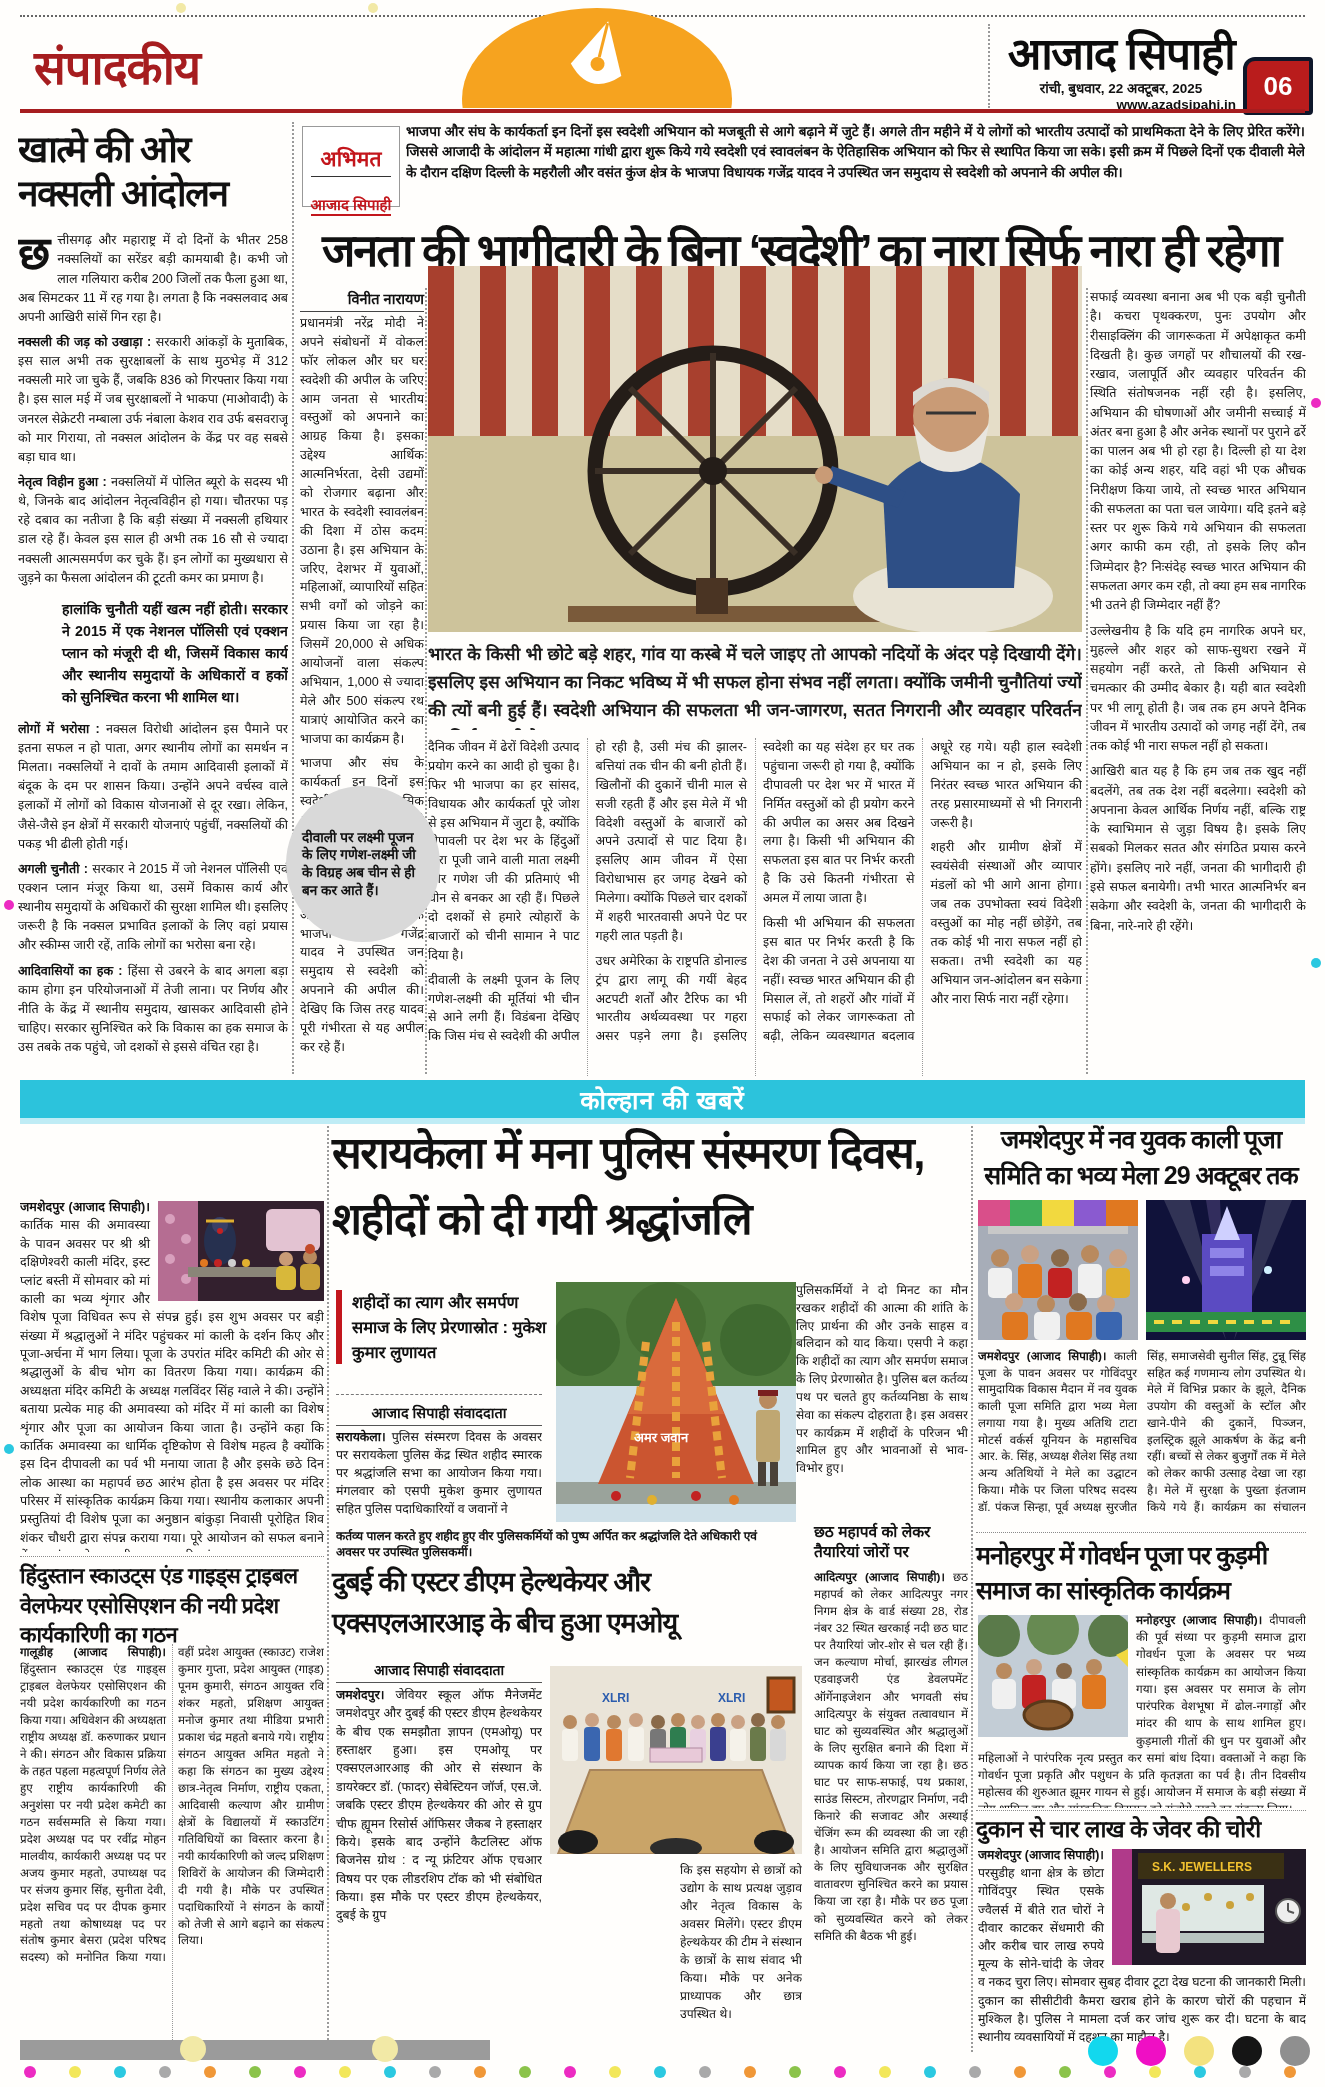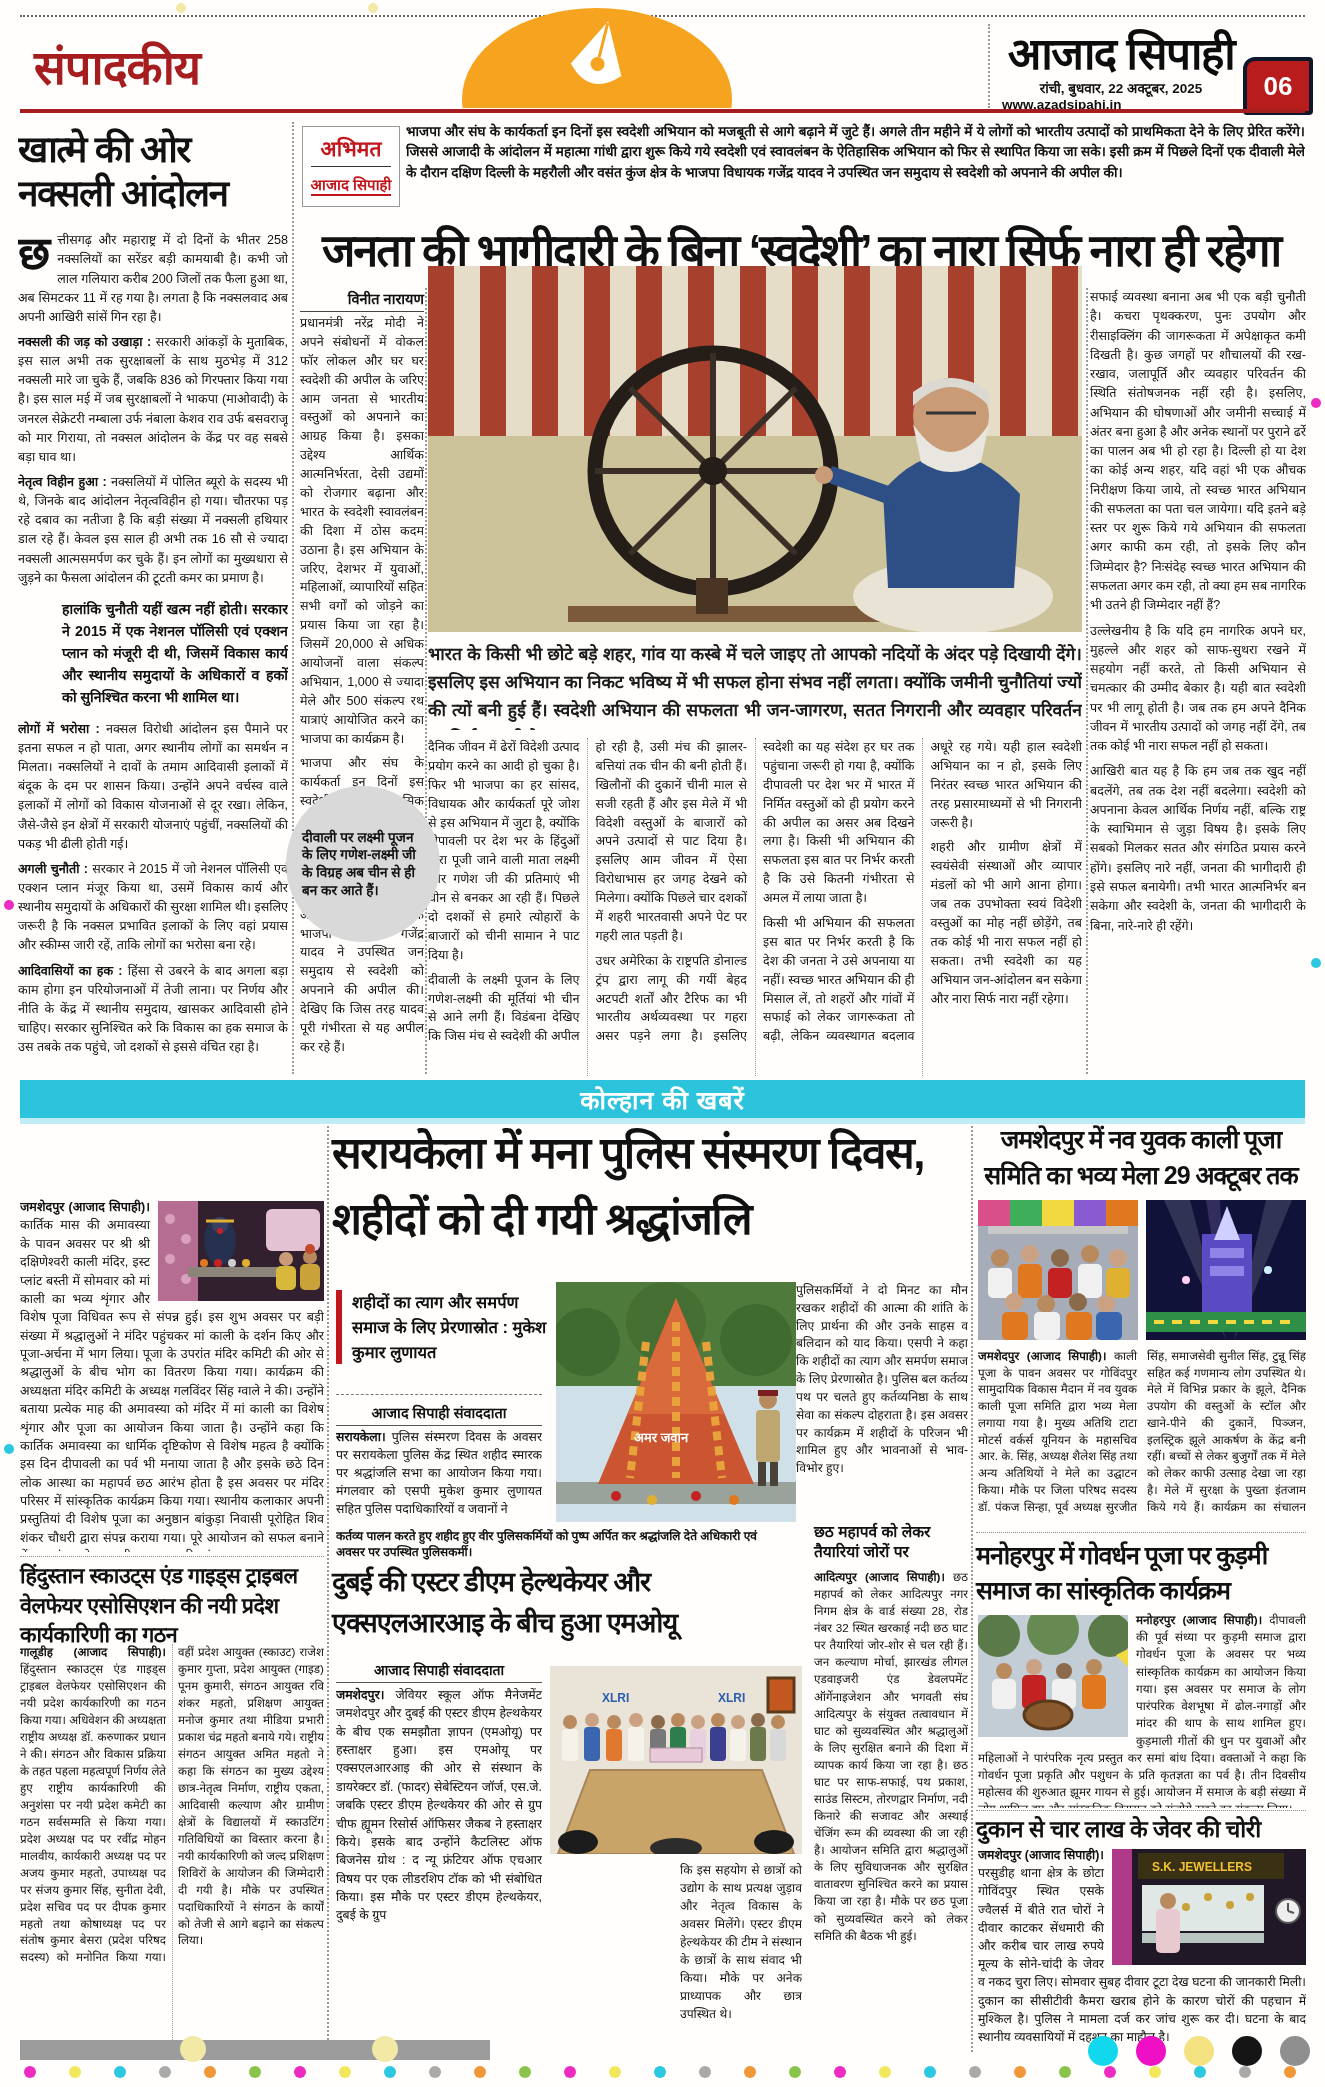--- a/index.html
+++ b/index.html
@@ -10,36 +10,36 @@
   b.lead{font-weight:bold}
   
   .topline{left:20px;top:15px;width:1285px;border-top:2px dotted #666;height:0}
   .section-label{left:34px;top:34px;font-size:47px;font-weight:bold;color:#a61d1f;letter-spacing:-1px}
   .badge{left:452px;top:0;width:292px;height:108px;overflow:hidden}
   .badge-circ{position:absolute;left:10px;top:8px;width:270px;height:182px;border-radius:50%;background:#f6a31f}
   .badge-nib{position:absolute;left:104px;top:16px}
   .mast-sep{left:988px;top:24px;height:84px;border-left:2px dotted #999;width:0}
   .mast-title{left:1002px;top:22px;width:238px;font-size:44px;font-weight:bold;color:#0c0c0c;letter-spacing:-1.5px;text-align:center;white-space:nowrap}
   .mast-date{left:1002px;top:79px;width:238px;font-size:13.5px;font-weight:bold;text-align:center}
-  .mast-site{left:1002px;top:97px;width:234px;font-size:13.5px;font-weight:bold;text-align:left}
+  .mast-site{left:1002px;top:97px;width:234px;font-size:13.5px;font-weight:bold;text-align:right}
   .page-no{left:1243px;top:57px;width:62px;height:50px;background:#b91c1c;border-radius:12px 4px 4px 4px;
            color:#fff;font-size:26px;font-weight:bold;display:flex;align-items:center;justify-content:center;border:4px solid #0f172a}
   .red-rule{left:20px;top:109px;width:1285px;height:4px;background:#a61d1f}
   
   .vline{border-left:2px dotted #9a9a9a;width:0}
   .hline{border-top:1px dotted #8a8a8a;height:0}
   
   .edit-col{left:18px;top:120px;width:270px;height:956px;overflow:hidden}
   .edit-head{font-size:37px;line-height:1.18;font-weight:bold;letter-spacing:-1.5px;margin:8px 0 16px}
   .edit-body{font-size:12.6px;line-height:1.52;text-align:justify}
   .dropcap{float:left;font-size:46px;line-height:.8;font-weight:bold;margin:4px 7px 0 0}
   .edit-body .inset{font-weight:bold;font-size:14.2px;line-height:1.55;padding-left:44px;margin:10px 0 12px}
   
   .kicker-box{left:302px;top:126px;width:96px;height:74px;border:1px solid #999;text-align:center;padding-top:5px;background:#fff}
-  .kicker{display:block;font-size:21px;color:#c3161c;font-weight:bold;margin:2px 8px;border-bottom:1px solid #333;padding-bottom:4px}
+  .kicker{display:block;font-size:21px;color:#c3161c;font-weight:bold;margin:12px 8px;border-bottom:1px solid #333;padding-bottom:4px}
   .kicker-sub{display:inline-block;font-size:15px;color:#c3161c;font-weight:bold;margin-top:5px;border-bottom:2px solid #c3161c}
   .op-intro{left:406px;top:122px;width:899px;height:82px;font-size:13.6px;font-weight:bold;line-height:1.5;text-align:justify;overflow:hidden}
   .op-head{left:296px;top:218px;width:1010px;font-size:45px;font-weight:bold;text-align:center;letter-spacing:-2px;white-space:nowrap}
   .op-byline{left:300px;top:288px;width:124px;text-align:right;font-weight:bold;font-size:14.5px;border-bottom:1px solid #444;padding-bottom:3px}
   .op-col1{left:300px;top:314px;width:124px;height:762px;overflow:hidden;font-size:12.6px;line-height:1.5;text-align:justify}
   .op-right{left:1090px;top:288px;width:216px;height:788px;overflow:hidden;font-size:12.6px;line-height:1.53;text-align:justify}
   .op-highlight{left:428px;top:640px;width:654px;height:90px;font-size:17.5px;font-weight:bold;line-height:1.6;text-align:justify;color:#1c1c1c;overflow:hidden}
   .mid-cols{left:428px;top:738px;width:654px;height:338px;columns:4;column-gap:16px;column-rule:1px dotted #999;
             font-size:12.6px;line-height:1.5;text-align:justify;overflow:hidden}
   .circle-note{left:286px;top:786px;width:154px;height:156px;background:#d9d9d9;border-radius:50%;z-index:3;

